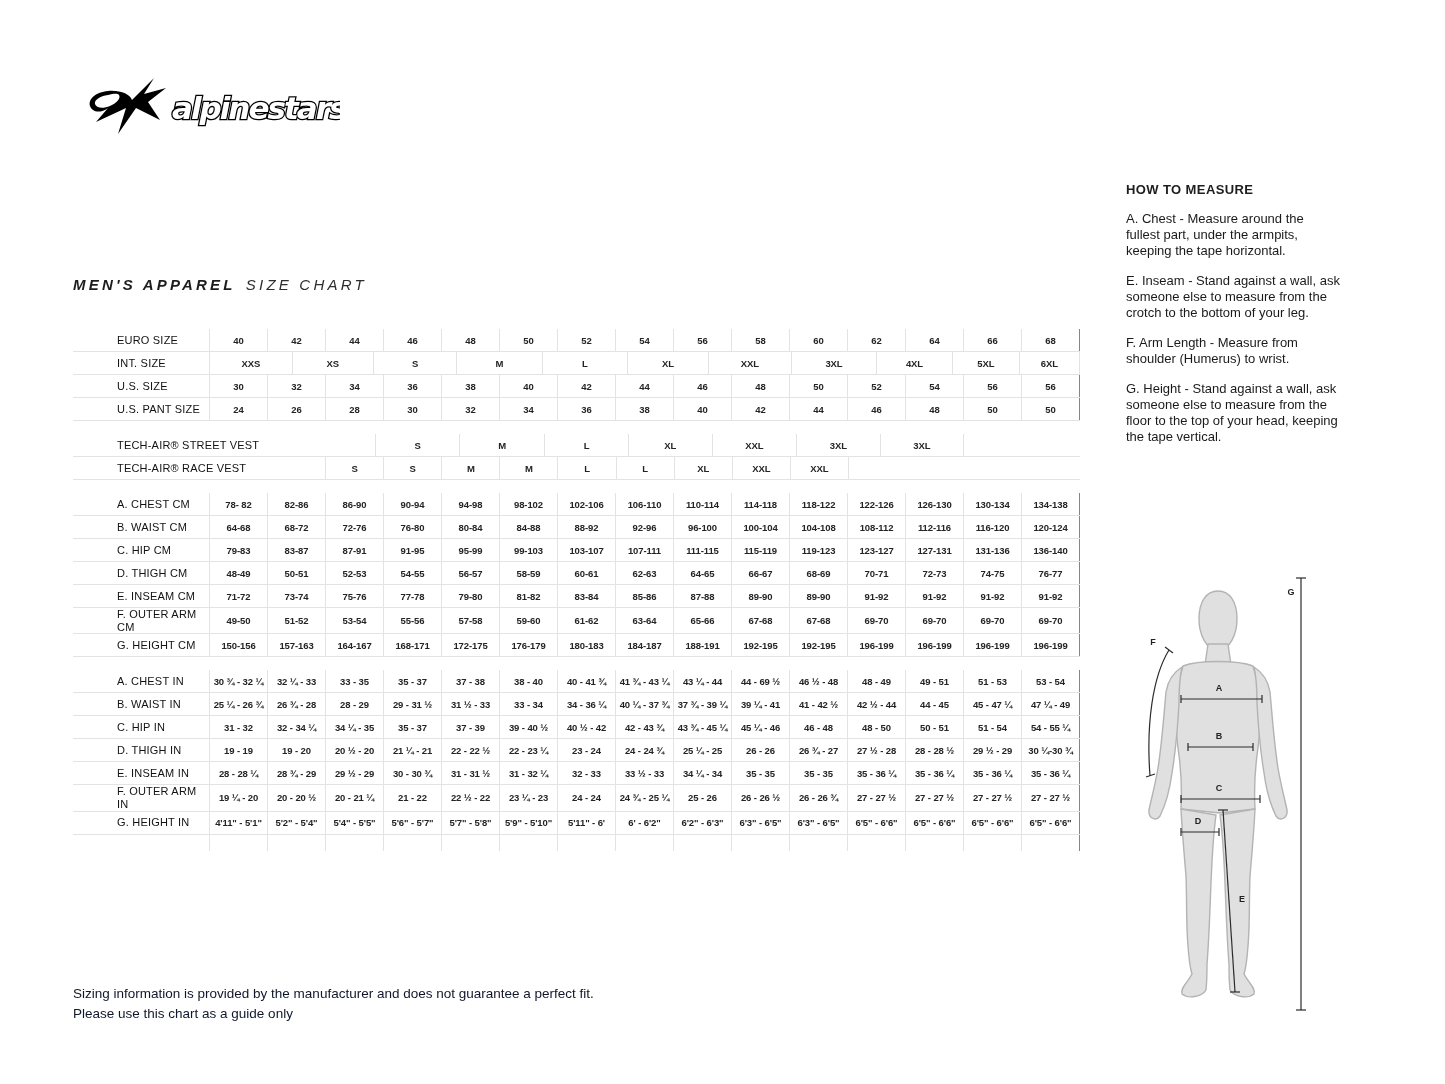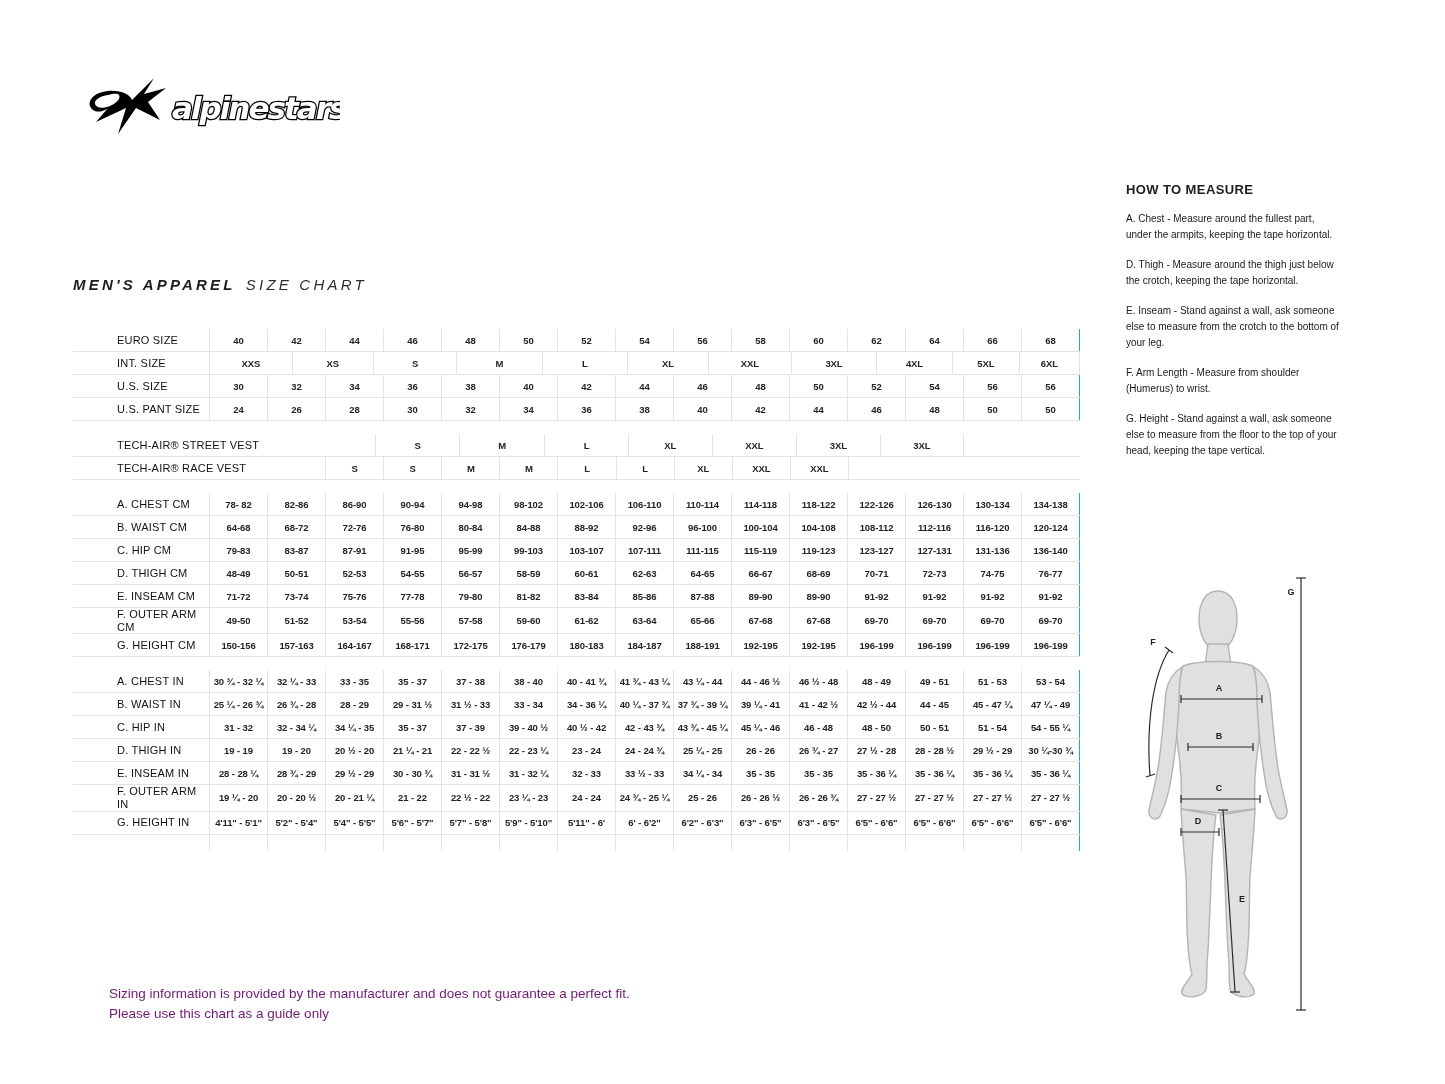--- a/index.html
+++ b/index.html
@@ -31,25 +31,25 @@
   }
   .plain .cell,.tail .cell{flex:1 1 0;}
   .plain .cell:last-child,.tail .cell:last-child{border-right:1px solid #14b8a6;}
   .custom .cell{flex:0 0 auto;}
   .custom .cell.blank{border-left:none;}
   .custom .cell + .cell.blank{border-left:1px solid #e3e3e3;}
   .custom .cell:not(.blank):last-child{border-right:1px solid #e3e3e3;}
   
   .how-to{position:absolute;left:1126px;top:182px;width:214px;}
   .how-to h2{margin:0;font-size:13px;font-weight:700;letter-spacing:.4px;}
-  .how-to p{margin:14px 0 0;font-size:10px;line-height:16px;color:#1a1a1a;}
+  .how-to p{margin:14px 0 0;font-size:13px;line-height:16px;color:#1a1a1a;}
   
   .figure{position:absolute;left:1138px;top:568px;width:182px;height:450px;}
   
-  .disclaimer{position:absolute;left:73px;top:984px;font-size:13.5px;line-height:20px;color:#701a75;margin-left:36px;}
+  .disclaimer{position:absolute;left:73px;top:984px;font-size:13.5px;line-height:20px;color:#0f172a;}
 </style>
 </head>
 <body>
 
 <div class="logo">
   <svg width="252" height="60" viewBox="0 0 252 60">
     <path fill="#000000" d="M66,0 L56,16 L78,10 L60,24 L72,42 L48,30 L30,56 L38,30 L8,44 L20,30 C12,36 4,34 2,28 C0,21 8,14 20,13 C32,12 42,16 44,22 L52,14 Z
          M20,17 C12,18 6,22 7,26 C8,30 15,31 22,28 C29,25 33,20 31,17 C29,15 25,16 20,17 Z"></path>
     <text x="84" y="41" font-family="DejaVu Sans, sans-serif" font-size="31" font-style="italic" font-weight="bold" letter-spacing="-2" fill="#ffffff" stroke="#000000" stroke-width="2.6" paint-order="stroke">alpinestars</text>
   </svg>
@@ -315,21 +315,21 @@
       <div class="cells">
         <div class="cell">30 ¾ - 32 ¼</div>
         <div class="cell">32 ¼ - 33</div>
         <div class="cell">33 - 35</div>
         <div class="cell">35 - 37</div>
         <div class="cell">37 - 38</div>
         <div class="cell">38 - 40</div>
         <div class="cell">40 - 41 ¾</div>
         <div class="cell">41 ¾ - 43 ¼</div>
         <div class="cell">43 ¼ - 44</div>
-        <div class="cell">44 - 46 ½</div>
+        <div class="cell">44 - 69 ½</div>
         <div class="cell">46 ½ - 48</div>
         <div class="cell">48 - 49</div>
         <div class="cell">49 - 51</div>
         <div class="cell">51 - 53</div>
         <div class="cell">53 - 54</div>
       </div>
     </div>
     <div class="trow plain">
       <div class="rlabel">B. WAIST IN</div>
       <div class="cells">
@@ -469,21 +469,20 @@
         <div class="cell"></div>
         <div class="cell"></div>
       </div>
     </div>
   </div>
 
 <div class="how-to">
   <h2>HOW TO MEASURE</h2>
   <div id="htm-list">
       <p>A. Chest - Measure around the fullest part, under the armpits, keeping the tape horizontal.</p>
-      <p>D. Thigh - Measure around the thigh just below the crotch, keeping the tape horizontal.</p>
       <p>E. Inseam - Stand against a wall, ask someone else to measure from the crotch to the bottom of your leg.</p>
       <p>F. Arm Length - Measure from shoulder (Humerus) to wrist.</p>
       <p>G. Height - Stand against a wall, ask someone else to measure from the floor to the top of your head, keeping the tape vertical.</p>
     </div>
 </div>
 
 <div class="figure">
   <svg width="182" height="450" viewBox="0 0 182 450">
     <g fill="#e0e0e0" stroke="#b3b3b3" stroke-width="1.4" stroke-linejoin="round">
       <path d="M80,23 C92,23 99,34 99,51 C99,67 92,80 80,85 C68,80 61,67 61,51 C61,34 68,23 80,23 Z"></path>

